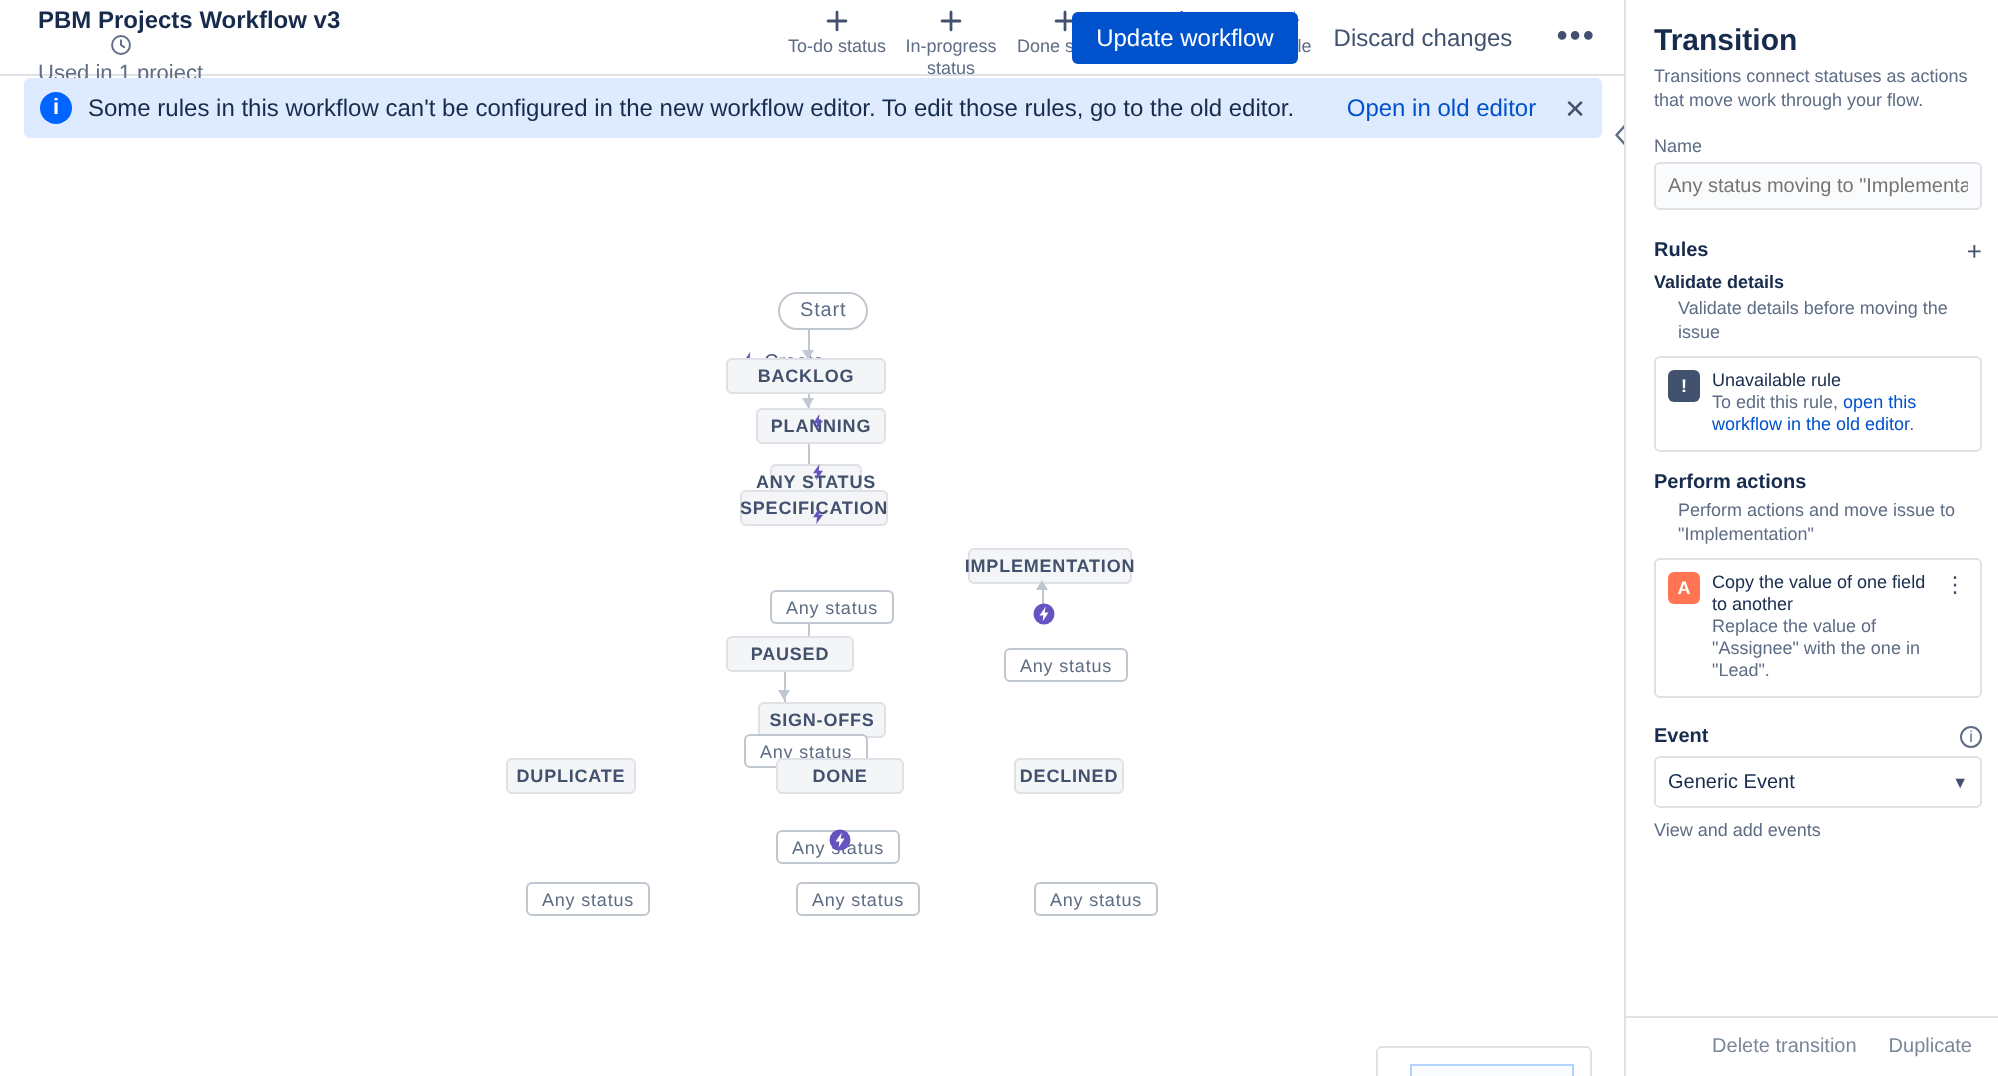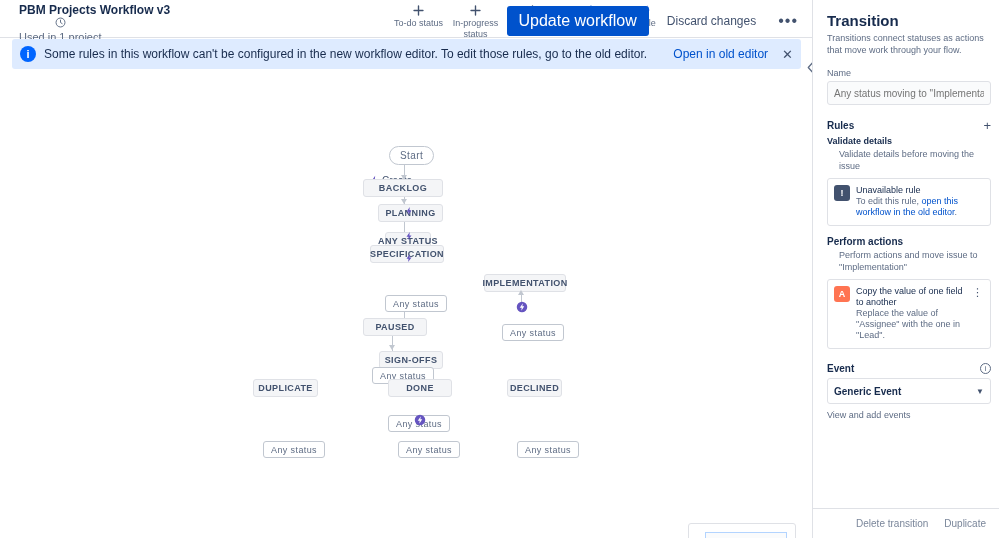--- a/index.html
+++ b/index.html
@@ -38,21 +38,21 @@
     color:#5e6c84; font-size:9px; line-height:11px;
   }
   .tool .glyph { display:block; height:14px; color:#42526e; }
   .tool .glyph svg { vertical-align:top; }
   .tool .lbl { display:block; }
   .topbar-right {
     position:absolute; right:10px; top:6px; display:flex; align-items:center; gap:10px;
   }
   .btn-primary {
     background:#0052cc; color:#fff; border:none; border-radius:3px;
-    padding:6px 12px; font-size:16px; font-weight:500; cursor:pointer;
+    padding:6px 12px; font-size:12px; font-weight:500; cursor:pointer;
     font-family:"Liberation Sans", sans-serif;
   }
   .btn-subtle {
     background:transparent; color:#42526e; border:none; border-radius:3px;
     padding:6px 8px; font-size:12px; cursor:pointer;
     font-family:"Liberation Sans", sans-serif;
   }
   .more-dots { color:#42526e; font-size:16px; letter-spacing:1px; cursor:pointer; padding:0 4px;}
 
   
@@ -165,21 +165,21 @@
     font-size:9px; font-weight:700; color:#fff;
   }
   .card .body { flex:1; min-width:0; }
   .card .t1 { font-size:9px; color:#172b4d; line-height:11px; }
   .card .t2 { font-size:9px; color:#5e6c84; line-height:11px; }
   .card .t2 a { color:#0052cc; text-decoration:none; }
   .card .kebab { color:#42526e; font-size:11px; letter-spacing:1px; cursor:pointer;}
   .event-row {
     display:flex; align-items:center; justify-content:space-between;
     border:1px solid #dfe1e6; border-radius:3px; height:26px; padding:0 6px;
-    font-size:10px; color:#172b4d; margin-top:4px; background:#fff;font-weight:bold;
+    font-size:10px; color:#172b4d; margin-top:4px; background:#fff;
   }
   .event-row .caret { color:#42526e; font-size:8px;}
   .link-sm { font-size:9px; color:#5e6c84; margin-top:6px; cursor:pointer;}
   .panel-foot {
     position:absolute; bottom:0; left:0; width:187px; height:30px;
     border-top:1px solid #dfe1e6; display:flex; align-items:center;
     justify-content:flex-end; gap:4px; padding-right:8px; background:#fff;
   }
   .panel-foot .b {
     font-size:10px; color:#7a869a; padding:4px 6px; cursor:pointer;

